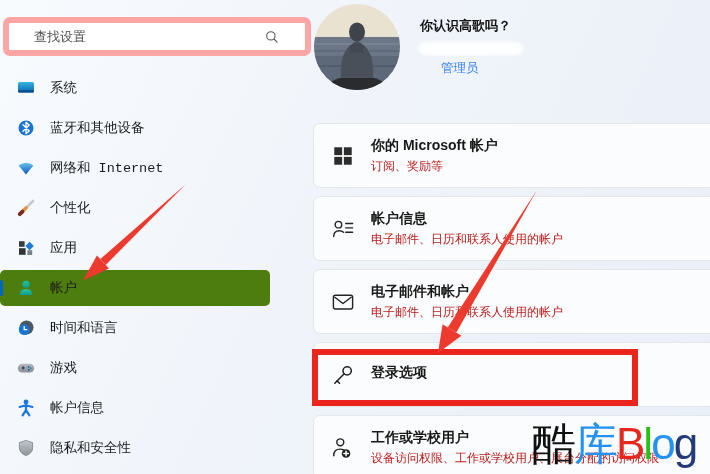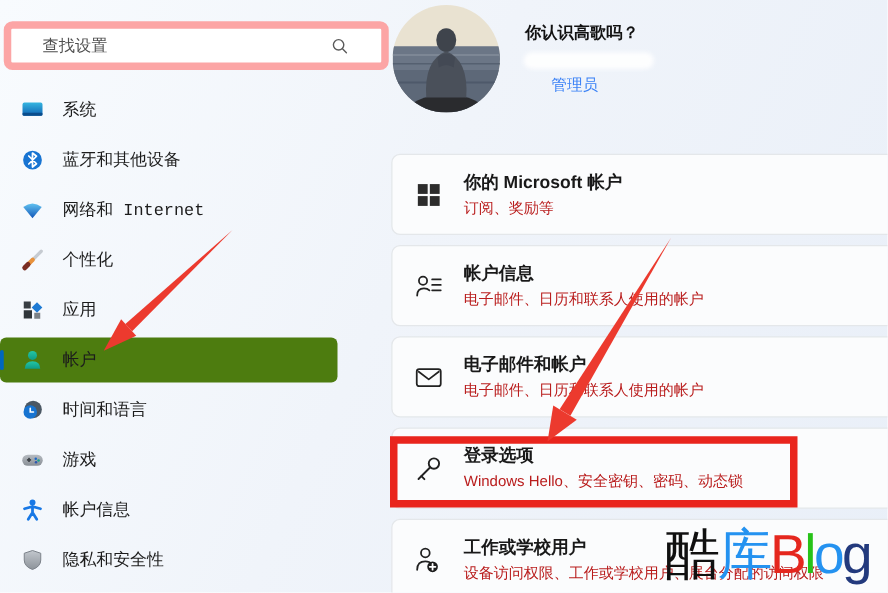--- a/index.html
+++ b/index.html
@@ -264,21 +264,20 @@
   </div>
 
   <div class="card">
     <svg class="cicon" viewBox="0 0 22 22">
       <circle cx="14.8" cy="7.2" r="3.8" fill="none" stroke="#222" stroke-width="1.4"></circle>
       <line x1="12.1" y1="9.9" x2="3.5" y2="18.5" stroke="#222" stroke-width="1.4" stroke-linecap="round"></line>
       <line x1="5.6" y1="16.4" x2="7.8" y2="18.6" stroke="#222" stroke-width="1.4" stroke-linecap="round"></line>
     </svg>
     <div class="card-text">
       <div class="ctitle">登录选项</div>
-      <div class="csub">Windows Hello、安全密钥、密码、动态锁</div>
     </div>
   </div>
 
   <div class="card">
     <svg class="cicon" viewBox="0 0 22 22">
       <circle cx="8.5" cy="5.8" r="3.2" fill="none" stroke="#222" stroke-width="1.3"></circle>
       <path d="M2.5 18.2 q0-6.2 6-6.2 q3 0 4.6 1.8" fill="none" stroke="#222" stroke-width="1.3" stroke-linecap="round"></path>
       <circle cx="13.8" cy="16" r="3.9" fill="#1c1c1c"></circle>
       <line x1="13.8" y1="13.9" x2="13.8" y2="18.1" stroke="#fff" stroke-width="1.3" stroke-linecap="round"></line>
       <line x1="11.7" y1="16" x2="15.9" y2="16" stroke="#fff" stroke-width="1.3" stroke-linecap="round"></line>

